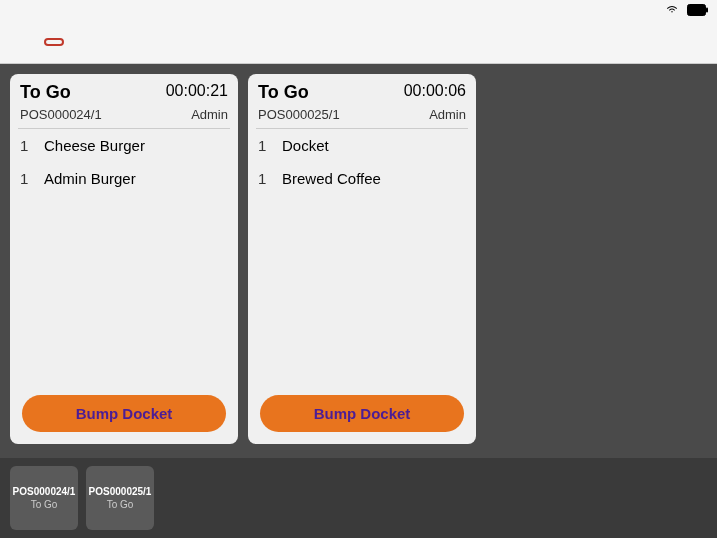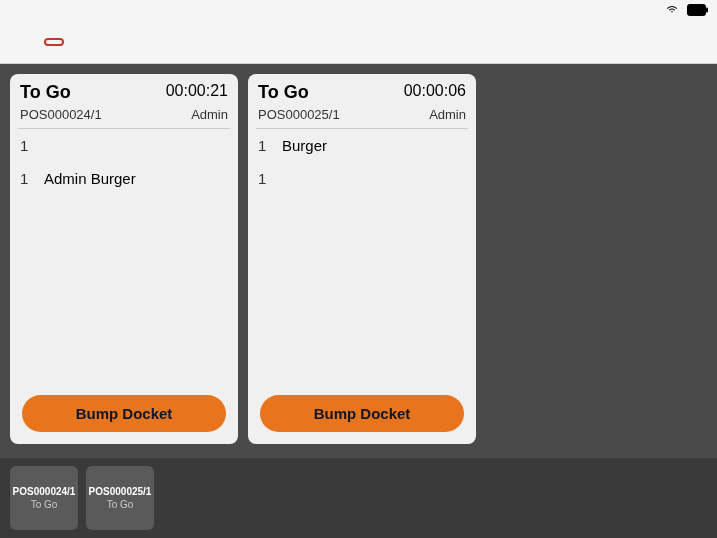--- a/index.html
+++ b/index.html
@@ -128,21 +128,21 @@
       color: #333;
       min-width: 14px;
     }
     .docket-item-name {
       font-size: 15px;
       color: #000;
     }
 
     .bump-btn {
       background: #e8741e;
-      color: #0f172a;
+      color: #4c1d95;
       border: none;
       border-radius: 20px;
       margin: 8px 12px 12px 12px;
       padding: 10px 0;
       font-size: 15px;
       font-weight: 600;
       text-align: center;
       cursor: pointer;
       width: calc(100% - 24px);
     }
@@ -228,20 +228,21 @@
       </div>
       <div class="docket-sub">
         <span>POS000024/1</span>
         <span>Admin</span>
       </div>
       <div class="docket-divider"></div>
       <div class="docket-items">
 
           <div class="docket-item">
             <span class="docket-item-qty">1</span>
+            <span class="docket-item-name">Cheese Burger</span>
           </div>
 
           <div class="docket-item">
             <span class="docket-item-qty">1</span>
             <span class="docket-item-name">Admin Burger</span>
           </div>
 
       </div>
       <button class="bump-btn">Bump Docket</button>
     </div>
@@ -252,25 +253,26 @@
       </div>
       <div class="docket-sub">
         <span>POS000025/1</span>
         <span>Admin</span>
       </div>
       <div class="docket-divider"></div>
       <div class="docket-items">
 
           <div class="docket-item">
             <span class="docket-item-qty">1</span>
-            <span class="docket-item-name">Burger</span>
-          </div>
-
-          <div class="docket-item">
-            <span class="docket-item-qty">1</span>
+            <span class="docket-item-name">Docket</span>
+          </div>
+
+          <div class="docket-item">
+            <span class="docket-item-qty">1</span>
+            <span class="docket-item-name">Brewed Coffee</span>
           </div>
 
       </div>
       <button class="bump-btn">Bump Docket</button>
     </div>
   </div>
 
 <div id="bottom-queue">
 <div class="queue-item">
       <span class="queue-item-id">POS000024/1</span>

